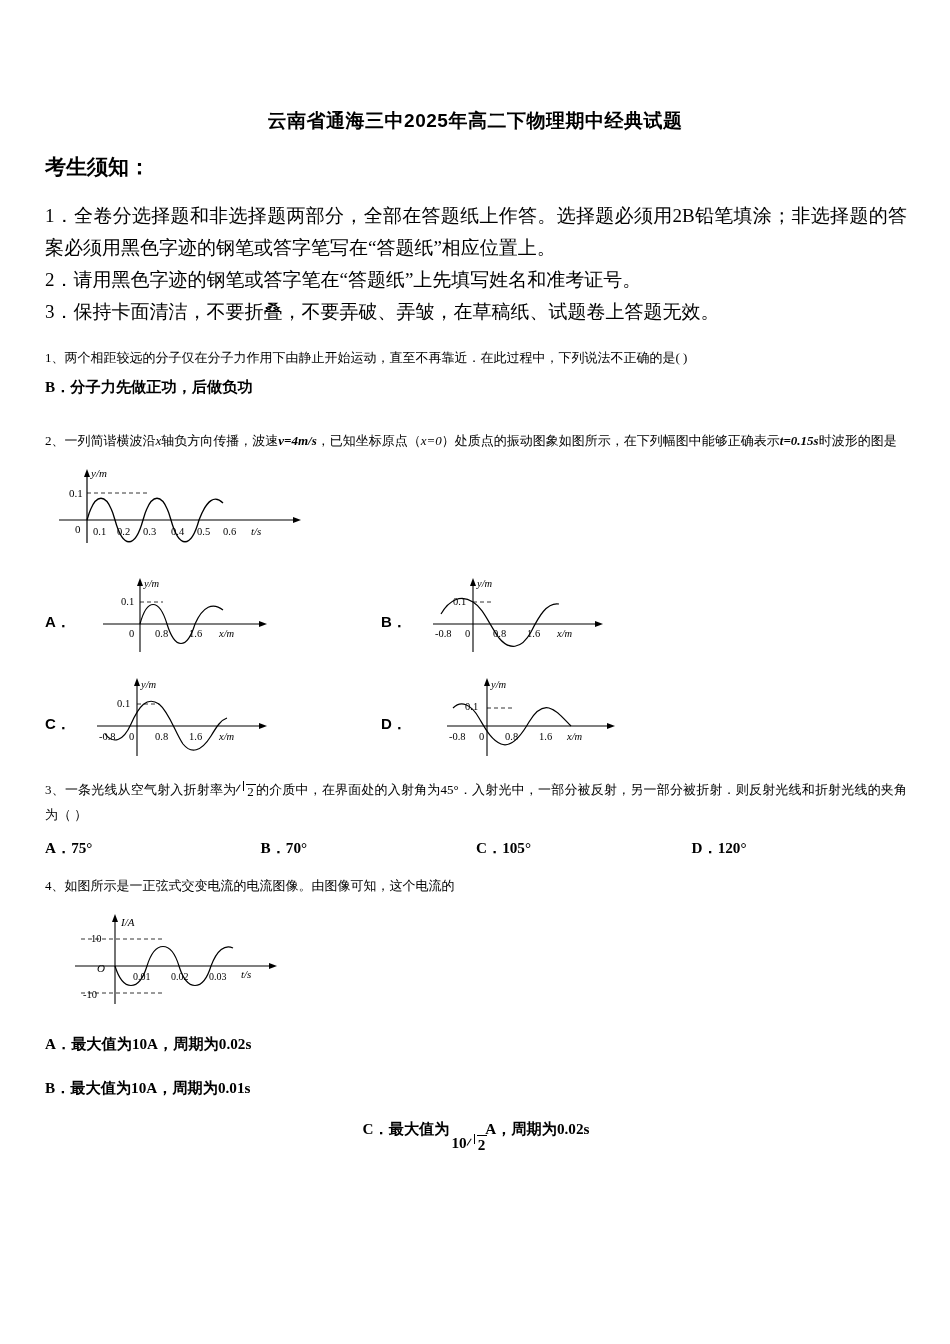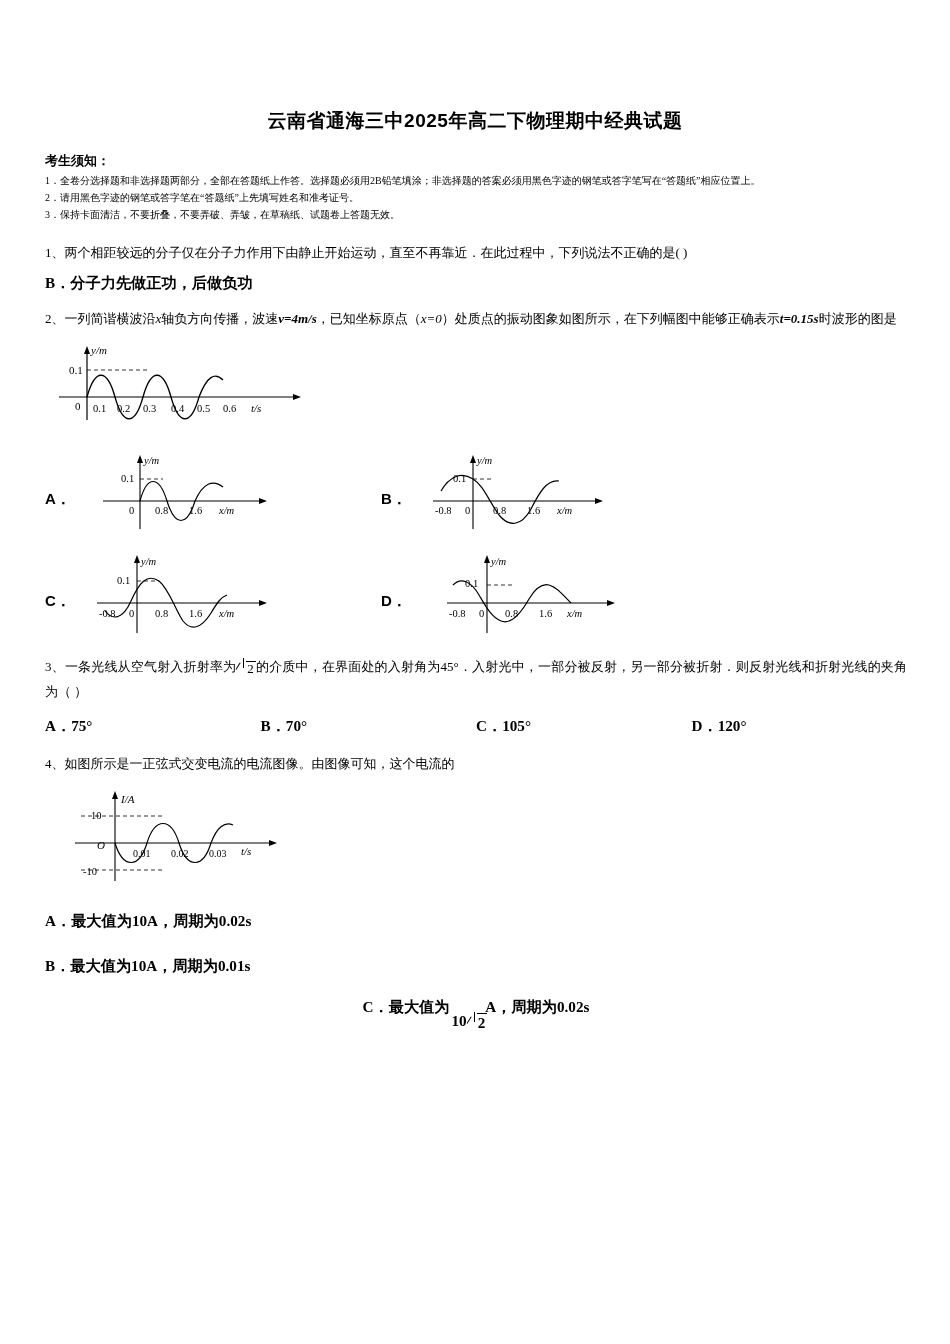--- a/index.html
+++ b/index.html
@@ -25,25 +25,25 @@
     letter-spacing:0.5px;
   }
   .content{
     position:absolute;
     left:45px;top:150px;width:862px;
     font-size:15.2px;
     line-height:1.62;
   }
   .notice-head{
     font-weight:bold;
-    font-size:13px;
-    margin-bottom:2px;
+    font-size:21px;
+    margin-bottom:16px;
   }
   .notice-line{
-    font-size:10px;
+    font-size:19px;
     line-height:1.68;
     text-align:justify;
   }
   .sec-gap{height:14px;}
   .sec-head{
     font-size:15.2px;
     line-height:1.62;
     text-align:justify;
   }
   .q{
@@ -113,21 +113,21 @@
     <div class="sec-gap"></div>
 
 
     <div class="q">
       <span>1、</span><span>两个相距较远的分子仅在分子力作用下由静止开始运动，直至不再靠近．在此过程中，下列说法不正确的是(        )</span>
     </div>
     <div class="opts">
       <div class="opt opt-w2">B．分子力先做正功，后做负功</div>
     </div>
 
-    <div class="q" style="margin-top:12px;">
+    <div class="q" style="margin-top:30px;">
       <span>2、</span><span>一列简谐横波沿</span><span class="it">x</span><span>轴负方向传播，波速</span><b class="it">v=4m/s</b><span>，已知坐标原点（</span><span class="it">x=0</span><span>）处质点的振动图象如图所示，在下列幅图中能够正确表示</span><b class="it">t=0.15s</b><span>时波形的图是</span>
     </div>
 
     <div class="figwrap" style="margin-top:10px;margin-left:2px;">
       <svg width="270" height="95" viewBox="0 0 270 95">
 
         <line x1="40" y1="10" x2="40" y2="80" stroke="#000" stroke-width="1.2"></line>
         <polygon points="40,6 37,14 43,14" fill="#000"></polygon>
         <line x1="12" y1="57" x2="250" y2="57" stroke="#000" stroke-width="1.2"></line>
         <polygon points="254,57 246,54 246,60" fill="#000"></polygon>

